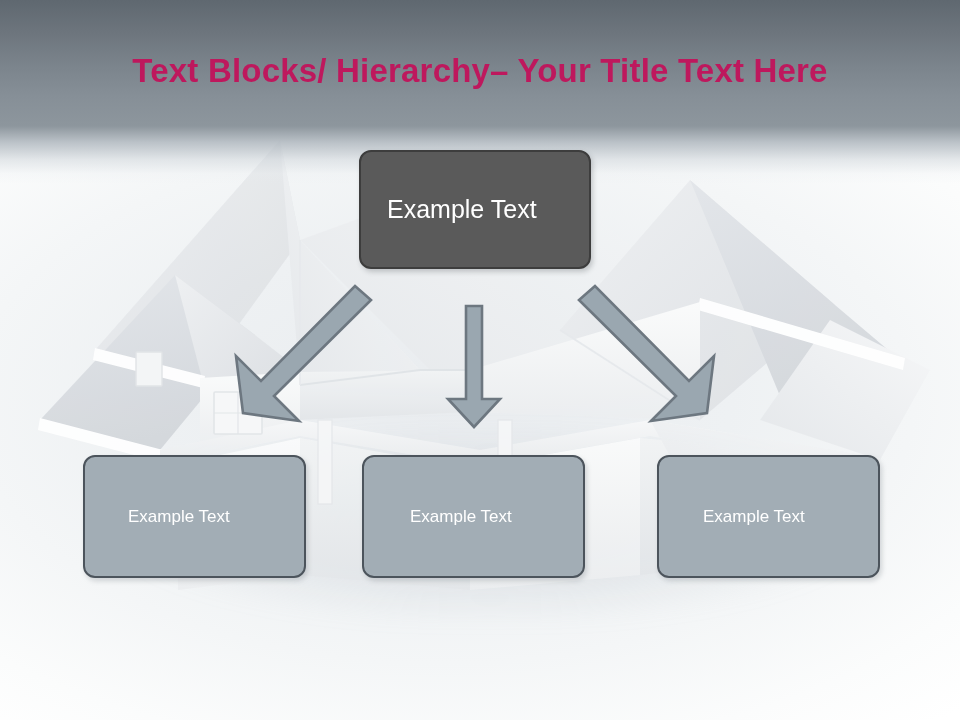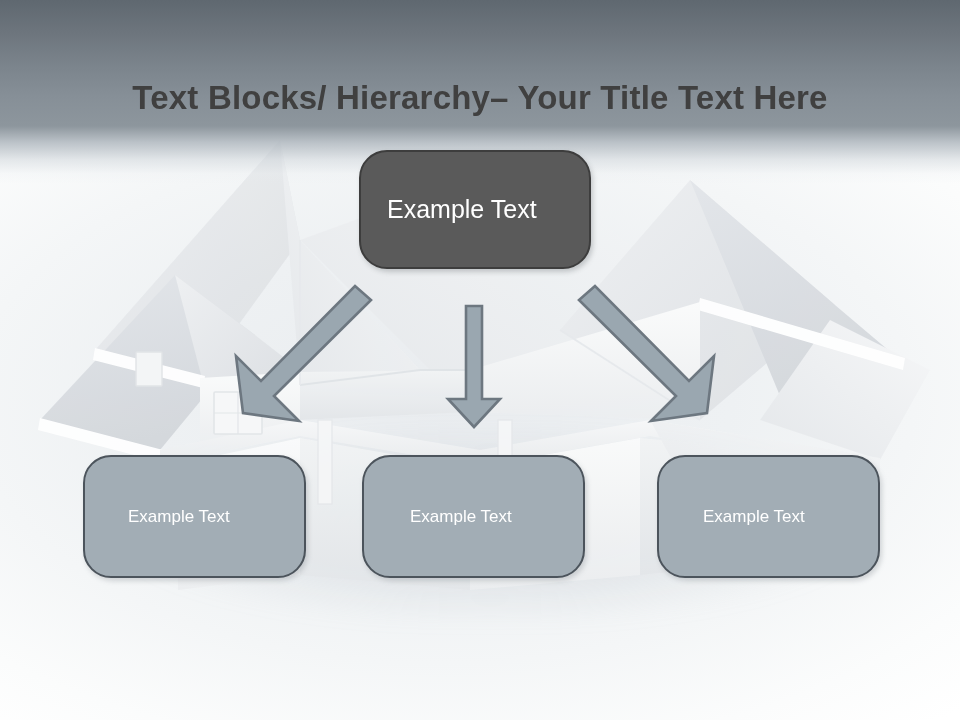--- a/index.html
+++ b/index.html
@@ -54,45 +54,44 @@
     width: 960px; height: 58px;
     background: linear-gradient(180deg, rgba(141,150,157,1) 0%, rgba(176,184,191,0.85) 28%, rgba(208,214,219,0.55) 58%, rgba(232,236,239,0.22) 82%, rgba(245,247,248,0) 100%);
   }
   .slide-title {
     position: absolute;
     left: 0; top: 0;
     width: 960px; height: 126px;
     display: flex;
     align-items: center;
     justify-content: center;
-    color: #404040;
+    color: #be185d;
     font-size: 33px;
     letter-spacing: 0.2px;
     white-space: nowrap;
     padding-top: 16px;
     box-sizing: border-box;
-    margin-top: 27px;
   }
   .slide-title .t-bold { font-weight: 700; }
   .slide-title .t-light { font-weight: 700; }
 
   
   .arrows {
     position: absolute;
     left: 0; top: 0;
     width: 960px; height: 720px;
   }
 
   
   .node {
     position: absolute;
     box-sizing: border-box;
     display: flex;
     align-items: center;
-    border-radius: 28px;
+    border-radius: 12px;
     color: #ffffff;
   }
   .node-top {
     left: 359px; top: 150px;
     width: 232px; height: 119px;
     background: #5a5a5a;
     border: 2.5px solid #3d3d3d;
     box-shadow: 2px 3px 5px rgba(90,95,100,0.30);
     font-size: 25px;
     padding-left: 26px;

